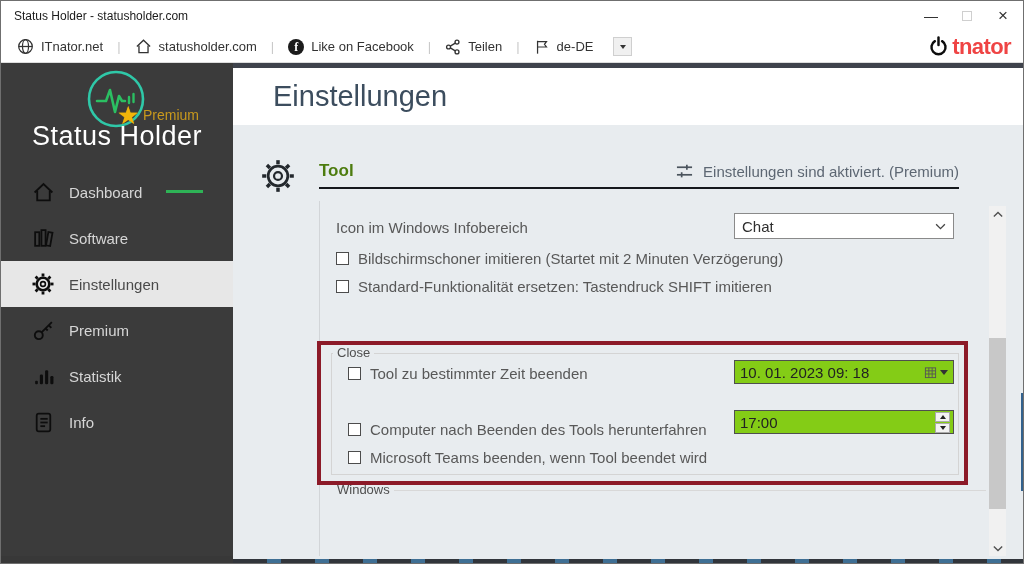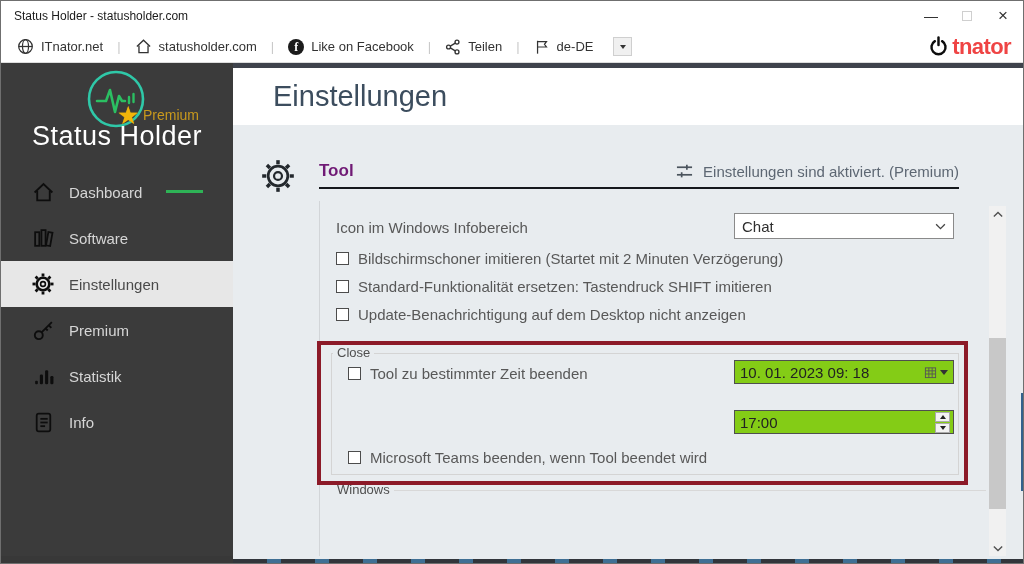--- a/index.html
+++ b/index.html
@@ -40,21 +40,21 @@
   .side-footer .heart{color:#dd3b36;font-size:16px;}
 
   
   .content{position:absolute;left:232px;top:62px;width:792px;height:495px;}
   .content-topbar{position:absolute;left:0;top:0;width:100%;height:5px;background:#3f434c;}
   .content-header{position:absolute;left:0;top:5px;width:100%;height:57px;background:#fff;display:flex;align-items:center;}
   .page-title{font-size:29px;color:#3c4d5e;padding-left:40px;}
   .content-body{position:absolute;left:0;top:62px;width:100%;height:433px;background:#e8ecef;}
 
   .section-gear{position:absolute;left:26px;top:32px;color:#23282d;}
-  .section-title{position:absolute;left:86px;top:36px;font-size:17px;font-weight:700;color:#701a75;}
+  .section-title{position:absolute;left:86px;top:36px;font-size:17px;font-weight:700;color:#4d7c0f;}
   .section-status{position:absolute;right:66px;top:38px;display:flex;align-items:center;gap:9px;font-size:15px;color:#5d6773;}
   .section-underline{position:absolute;left:86px;top:62px;width:640px;height:2px;background:#15181c;}
   .panel-vline{position:absolute;left:86px;top:76px;width:1px;height:356px;background:#d2d5d8;}
 
   .row-label{font-size:15px;color:#585858;}
   .cbrow{position:absolute;display:flex;align-items:center;gap:9px;cursor:pointer;}
   .cb{width:13px;height:13px;border:1px solid #4c4c4c;background:#fff;flex:0 0 auto;}
 
   .combo{position:absolute;left:501px;top:88px;width:220px;height:26px;background:#fff;border:1px solid #8a8a8a;display:flex;align-items:center;padding:0 7px;font-size:15px;color:#2e2e2e;cursor:pointer;}
   .combo .spacer{flex:1;}
@@ -308,24 +308,20 @@
       </div>
 
       <div class="cbrow" style="left:103px;top:125px;">
         <span class="cb"></span>
         <span class="row-label">Bildschirmschoner imitieren (Startet mit 2 Minuten Verzögerung)</span>
       </div>
       <div class="cbrow" style="left:103px;top:153px;">
         <span class="cb"></span>
         <span class="row-label">Standard-Funktionalität ersetzen: Tastendruck SHIFT imitieren</span>
       </div>
-      <div class="cbrow" style="left:103px;top:181px;">
-        <span class="cb"></span>
-        <span class="row-label">Update-Benachrichtigung auf dem Desktop nicht anzeigen</span>
-      </div>
 
       <div class="red-box"></div>
       <span class="group-label" style="left:100px;top:220px;">Close</span>
       <div class="group-box"></div>
 
       <div class="cbrow" style="left:115px;top:240px;">
         <span class="cb"></span>
         <span class="row-label">Tool zu bestimmter Zeit beenden</span>
       </div>
       <div class="field" style="top:235px;">
@@ -349,20 +345,24 @@
         <span class="spin">
           <span class="sbtn">
               <span class="tri-up-s"></span>
             </span>
           <span class="sbtn">
               <span class="tri-down-s"></span>
             </span>
         </span>
       </div>
 
+      <div class="cbrow" style="left:115px;top:296px;">
+        <span class="cb"></span>
+        <span class="row-label">Computer nach Beenden des Tools herunterfahren</span>
+      </div>
       <div class="cbrow" style="left:115px;top:324px;">
         <span class="cb"></span>
         <span class="row-label">Microsoft Teams beenden, wenn Tool beendet wird</span>
       </div>
 
       <span class="group-label" style="left:100px;top:357px;">Windows</span>
       <div class="win-group-line"></div>
 
       <div class="scrollbar">
         <div class="scroll-btn" style="top:0;">

